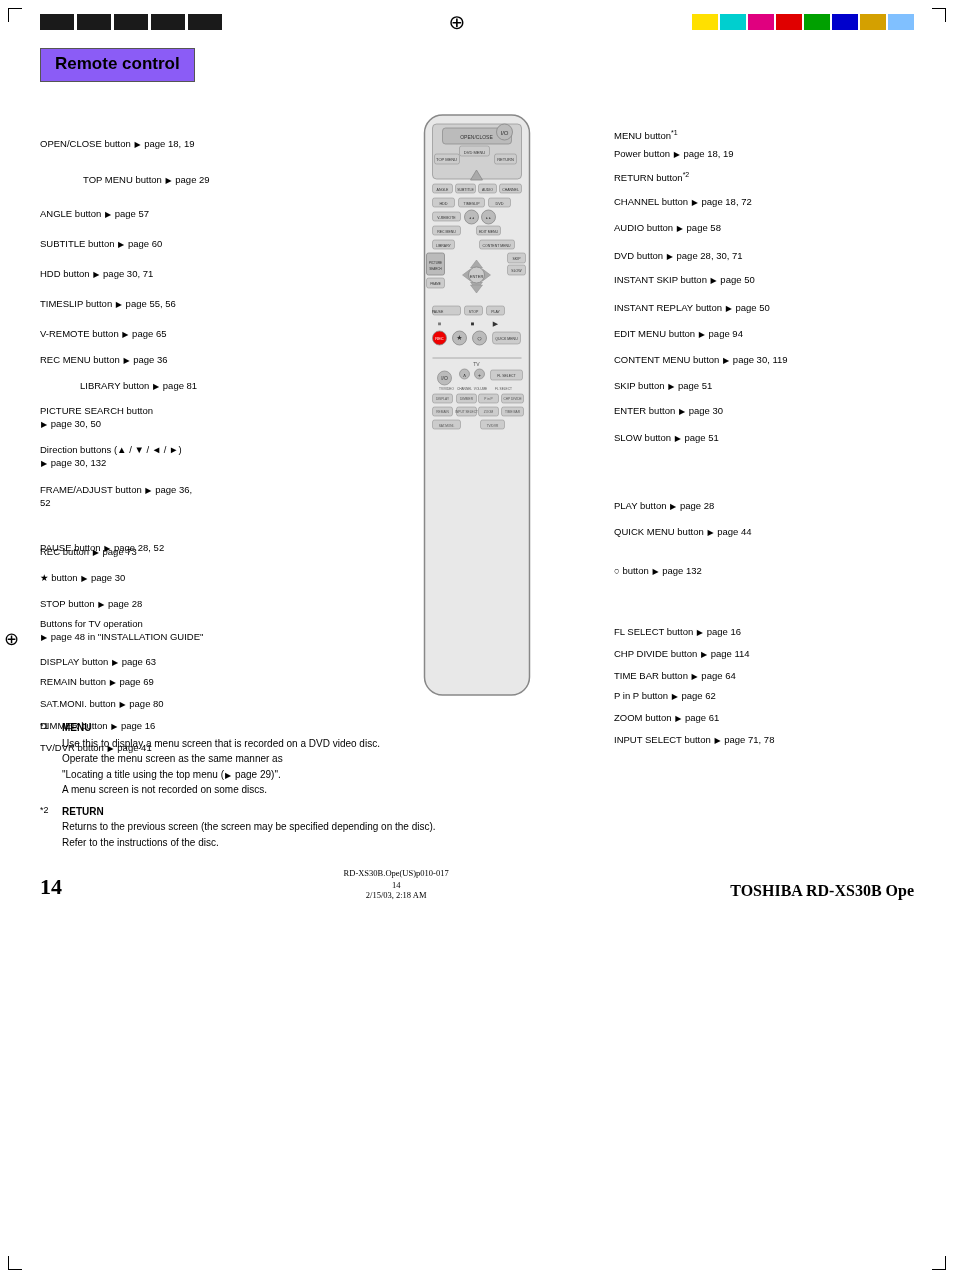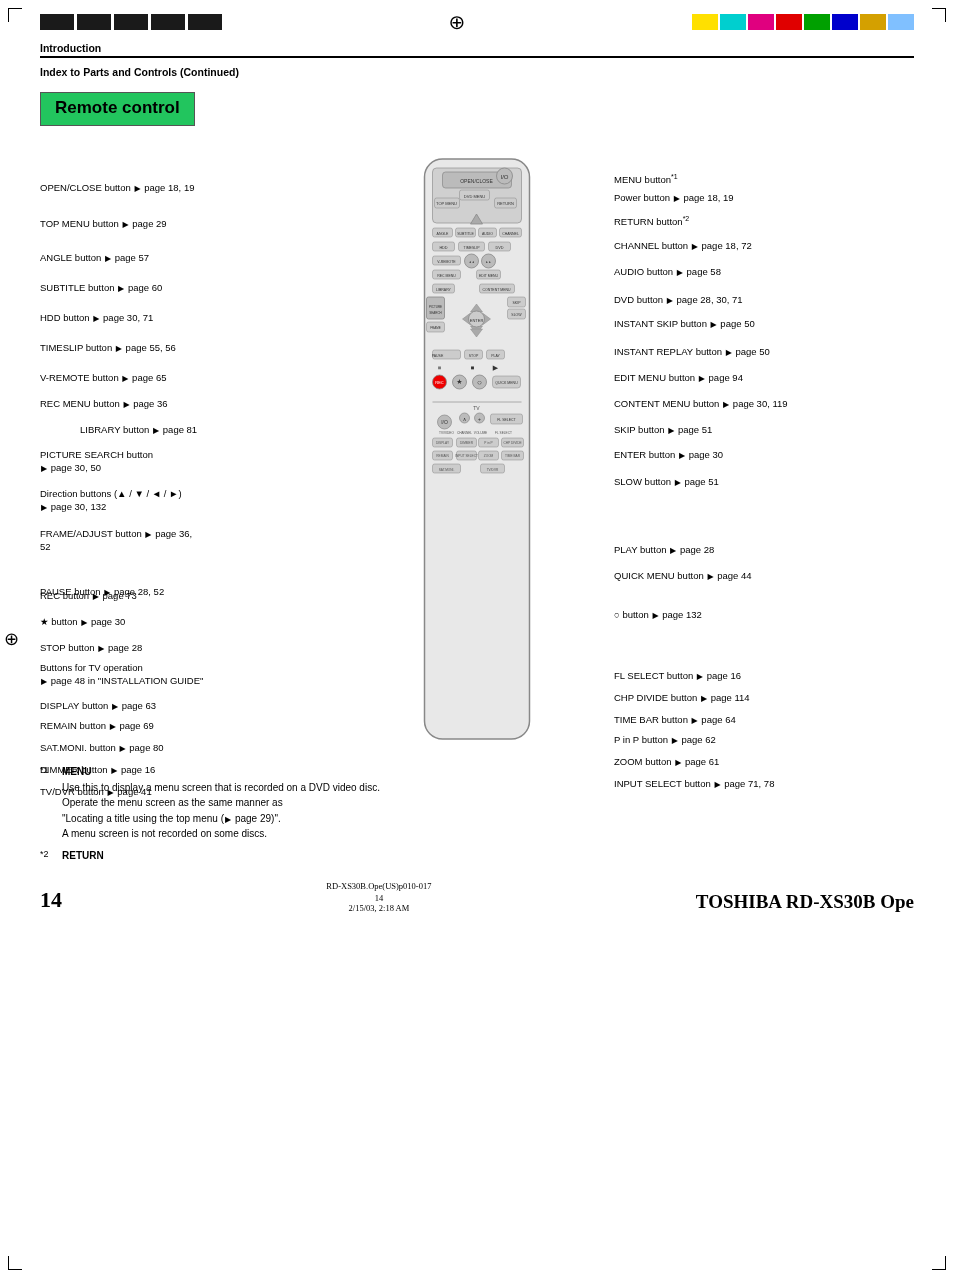--- a/index.html
+++ b/index.html
@@ -57,21 +57,21 @@
       margin-bottom: 3px;
     }
     .header-rule {
       border: none;
       border-top: 2px solid #000;
       margin-bottom: 8px;
     }
 
     .rc-title-box {
       border: 1.5px solid #555;
-      background: #22c55e;
+      background: #8b5cf6;
       padding: 5px 14px 7px 14px;
       display: inline-block;
       margin-bottom: 18px;
     }
     .rc-title {
       font-size: 17px;
       font-weight: bold;
     }
 
     
@@ -147,21 +147,21 @@
     .pg-num {
       font-size: 22px;
       font-weight: bold;
     }
     .footer-center {
       font-size: 8.5px;
       text-align: center;
       flex: 1;
     }
     .toshiba-footer {
-      font-size: 19px;
+      font-size: 16px;
       font-weight: bold;
     }
   </style>
 </head>
 <body>
 
 <div class="page-content">
 
   <div class="top-deco">
     <div class="black-squares-group">
@@ -177,40 +177,35 @@
       <div class="csq" style="background:#00cfcf;"></div>
       <div class="csq" style="background:#e0007f;"></div>
       <div class="csq" style="background:#e00000;"></div>
       <div class="csq" style="background:#00a000;"></div>
       <div class="csq" style="background:#0000cc;"></div>
       <div class="csq" style="background:#d4a000;"></div>
       <div class="csq" style="background:#80c0ff;"></div>
     </div>
   </div>
 
-  <div>
-    <div class="intro-label">Introduction</div>
-    <hr class="header-rule">
-    <div class="index-label">Index to Parts and Controls (Continued)</div>
-  </div>
 
   <div style="margin: 14px 0 10px 0;">
     <div class="rc-title-box">
       <span class="rc-title">Remote control</span>
     </div>
   </div>
 
   <div class="diagram-wrapper">
 
     <div class="left-labels-col">
 
       <div class="lbl" style="top:28px;">
         OPEN/CLOSE button <span class="arrow-r">▶</span> page 18, 19
       </div>
-      <div class="lbl" style="top:64px;">
+      <div class="lbl" style="top:64px;margin-left:43px;">
         TOP MENU button <span class="arrow-r">▶</span> page 29
       </div>
       <div class="lbl" style="top:98px;">
         ANGLE button <span class="arrow-r">▶</span> page 57
       </div>
       <div class="lbl" style="top:128px;text-align:center;">
         SUBTITLE button <span class="arrow-r">▶</span> page 60
       </div>
       <div class="lbl" style="top:158px;">
         HDD button <span class="arrow-r">▶</span> page 30, 71
@@ -493,20 +488,22 @@
         <span>Use this to display a menu screen that is recorded on a DVD video disc.<br>
         Operate the menu screen as the same manner as<br>
         "Locating a title using the top menu (<span class="arrow-r">▶</span> page 29)".<br>
         A menu screen is not recorded on some discs.</span>
       </div>
     </div>
     <div class="fn-row">
       <div style="min-width:18px; font-size:9px;">*2</div>
       <div class="fn-body">
         <span class="fn-title">RETURN</span><br>
+        <span>Returns to the previous screen (the screen may be specified depending on the disc).<br>
+        Refer to the instructions of the disc.</span>
       </div>
     </div>
   </div>
 
   <div class="page-footer">
     <div class="pg-num">14</div>
     <div class="footer-center">
       <div>RD-XS30B.Ope(US)p010-017</div>
       <div style="margin-top:2px;">14</div>
       <div>2/15/03, 2:18 AM</div>

